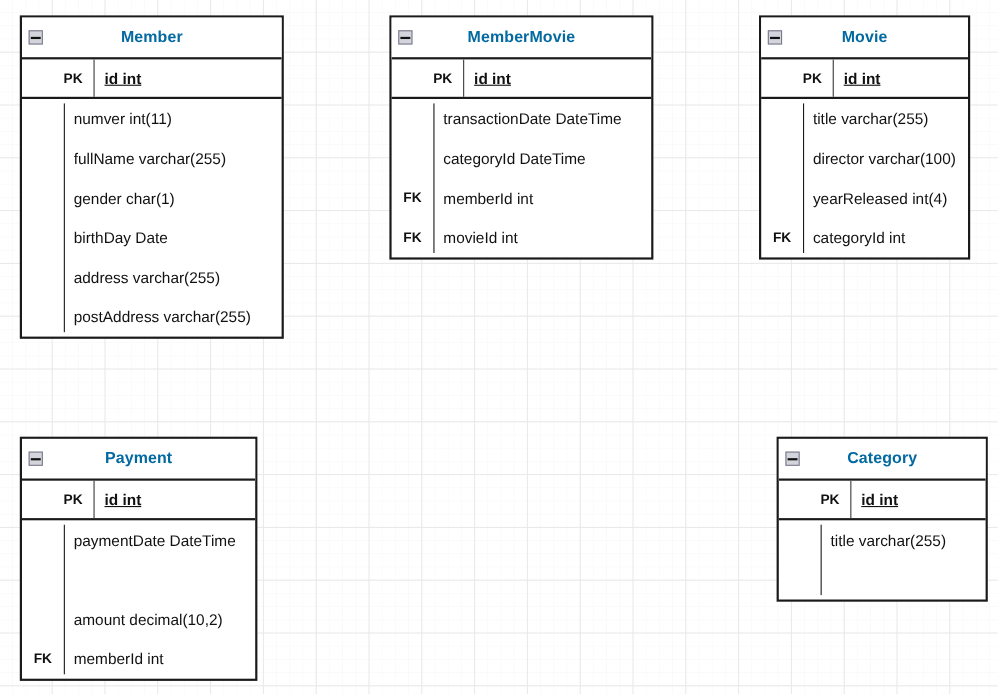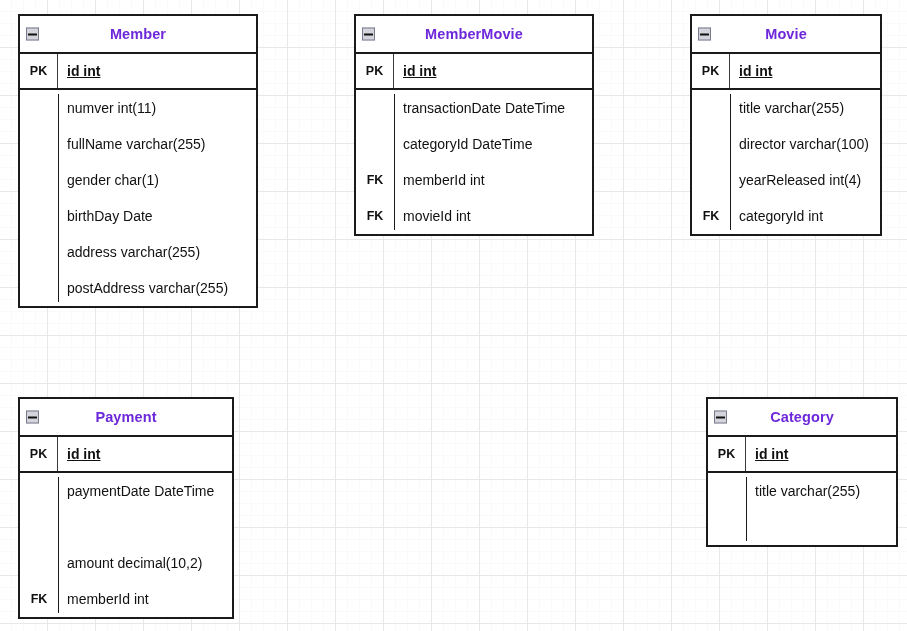--- a/index.html
+++ b/index.html
@@ -69,32 +69,33 @@
     justify-content: center;
   }
   .collapse-icon .bar {
     width: 9px;
     height: 2px;
     background: #111111;
   }
   .entity-title {
     font-size: 14.5px;
     font-weight: bold;
-    color: #6d28d9;
+    color: #0369a1;
     letter-spacing: 0.1px;
     text-align: center;
     padding: 0 22px;
   }
 
   
   .pk-row {
     display: flex;
     height: 36px;
     border-bottom: 2px solid #1a1a1a;
     box-sizing: border-box;
+    padding-left: 28px;
   }
   .pk-row .keycol {
     border-right: 1px solid #3a3a3a;
   }
 
   
   .entity-body {
     position: relative;
     padding: 0;
   }

